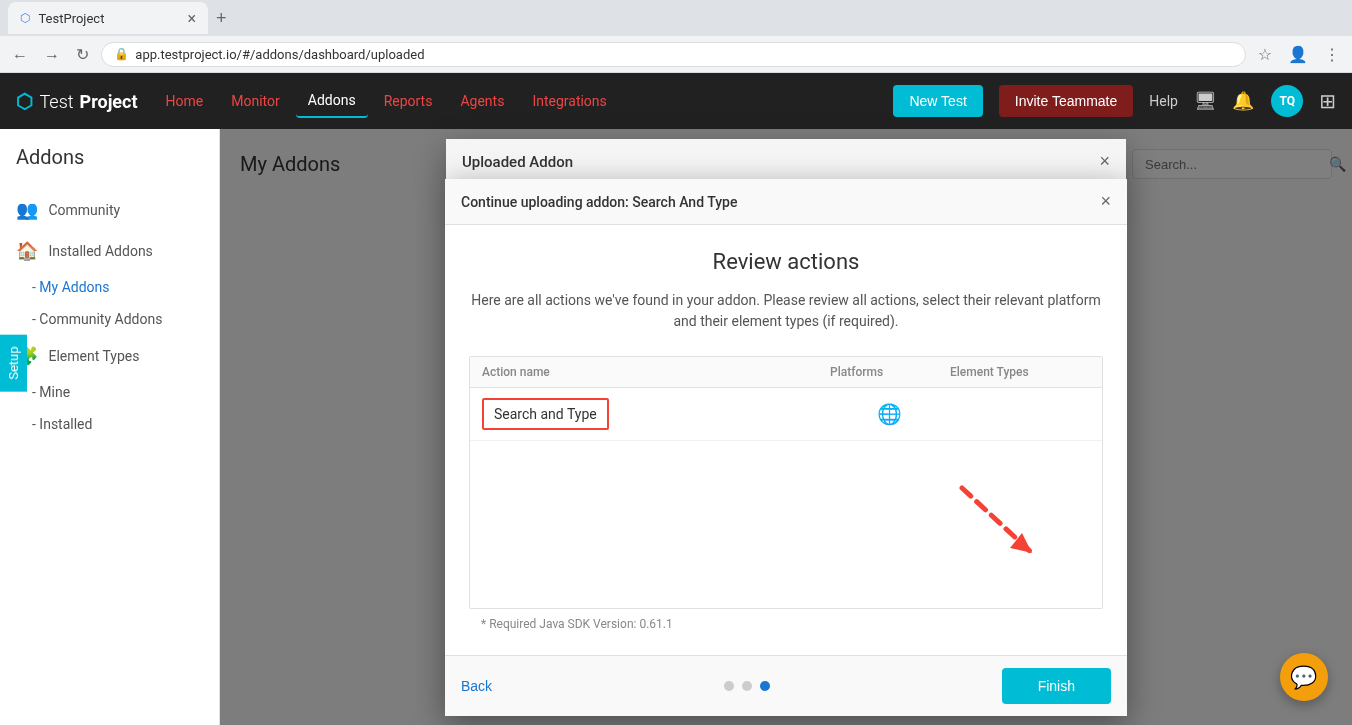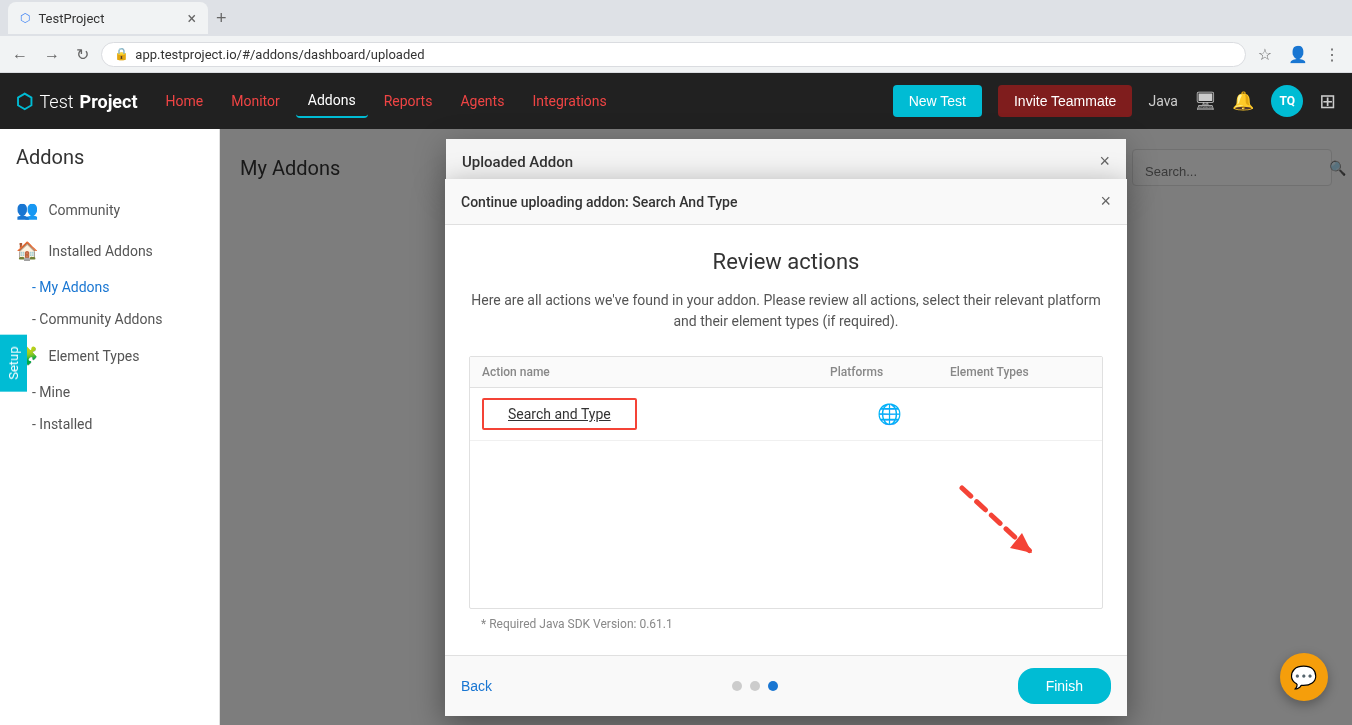--- a/index.html
+++ b/index.html
@@ -145,21 +145,21 @@
     .search-bar {
       display: flex;
       align-items: center;
       background: white;
       border: 1px solid #e0e0e0;
       border-radius: 4px;
       padding: 6px 12px;
       gap: 8px;
       width: 200px;
     }
-    .search-input { border: none; outline: none; flex: 1; font-size: 13px; margin-top: 8px; }
+    .search-input { border: none; outline: none; flex: 1; font-size: 13px; }
 
     
     .overlay {
       position: absolute;
       top: 0; left: 0; right: 0; bottom: 0;
       background: rgba(0,0,0,0.5);
       z-index: 100;
     }
 
     
@@ -228,24 +228,23 @@
       align-items: center;
       border-bottom: 1px solid #f0f0f0;
     }
     .action-name-cell {
       display: flex;
       align-items: center;
     }
     .action-name-box {
       border: 2px solid #f44336;
       border-radius: 2px;
-      padding: 6px 24px;
+      padding: 6px 10px;
       font-size: 14px;
       color: #333;
-      text-decoration: underline;
     }
     .platform-cell { display: flex; justify-content: center; align-items: center; }
     .globe-icon { color: #2196f3; font-size: 20px; }
     .element-types-cell { }
 
     
     .arrow-annotation {
       position: absolute;
       bottom: 20px;
       right: 40px;
@@ -263,21 +262,21 @@
       align-items: center;
       justify-content: space-between;
       padding: 12px 16px;
       border-top: 1px solid #e0e0e0;
       background: #f9f9f9;
     }
     .btn-back { background: none; border: none; color: #1976d2; cursor: pointer; font-size: 14px; font-weight: 500; }
     .pagination-dots { display: flex; gap: 8px; align-items: center; }
     .dot { width: 10px; height: 10px; border-radius: 50%; background: #ccc; }
     .dot.active { background: #1976d2; }
-    .btn-finish { background: #00bcd4; color: white; border: none; padding: 10px 28px; border-radius: 16px; cursor: pointer; font-size: 14px; font-weight: 500; }
+    .btn-finish { background: #00bcd4; color: white; border: none; padding: 10px 36px; border-radius: 4px; cursor: pointer; font-size: 14px; font-weight: 500; }
 
     
     .chat-btn {
       position: fixed;
       bottom: 24px;
       right: 24px;
       width: 48px;
       height: 48px;
       border-radius: 50%;
       background: #f59e0b;
@@ -330,21 +329,21 @@
     <a class="nav-link">Monitor</a>
     <a class="nav-link active">Addons</a>
     <a class="nav-link">Reports</a>
     <a class="nav-link">Agents</a>
     <a class="nav-link">Integrations</a>
   </nav>
   <div class="nav-spacer"></div>
   <button class="btn-new-test">New Test</button>
   <button class="btn-invite">Invite Teammate</button>
   <div class="nav-right">
-    <span class="nav-help">Java</span>
+    <span class="nav-help">Help</span>
     <button class="nav-icon-btn">🖥</button>
     <button class="nav-icon-btn">🔔</button>
     <div class="nav-avatar">TQ</div>
     <span class="nav-grid">⊞</span>
   </div>
 </div>
 
 <div class="main-layout">
 
   <div class="setup-tab">Setup</div>

